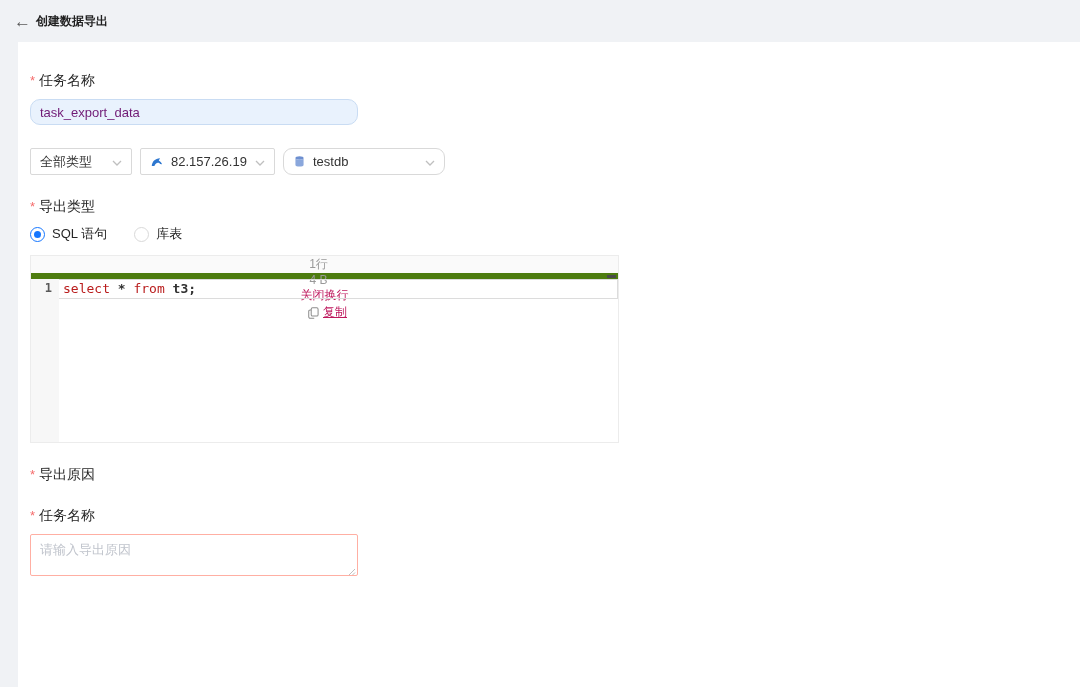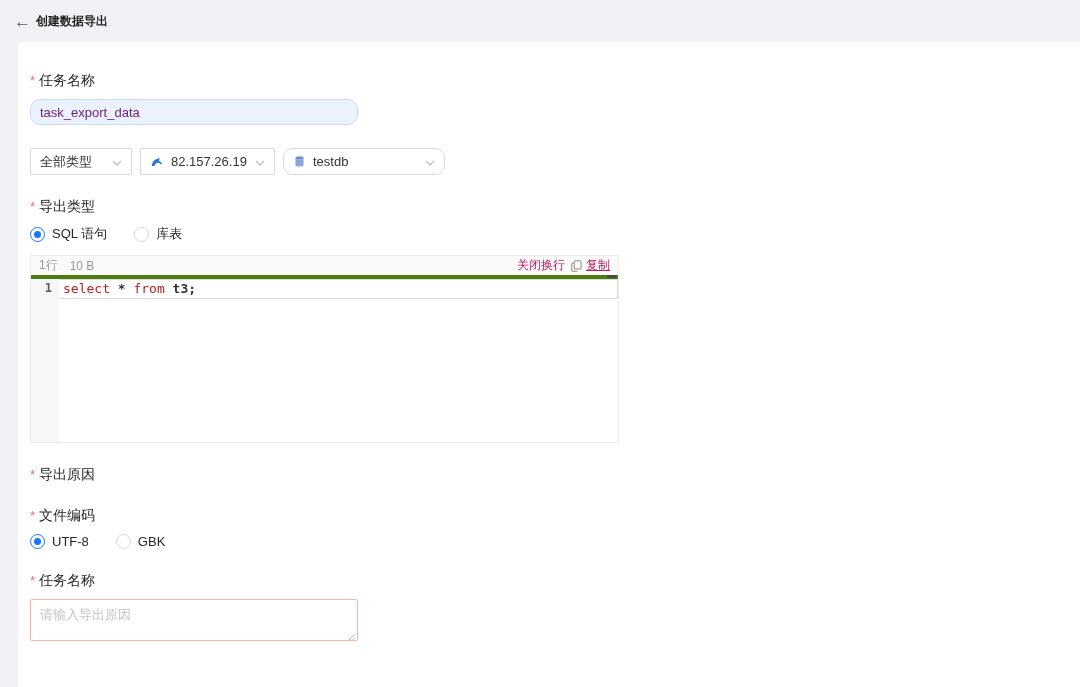--- a/index.html
+++ b/index.html
@@ -42,22 +42,22 @@
   .radio { width:15px; height:15px; border-radius:50%; border:1px solid #d9d9d9;
     background:#fff; margin-right:7px; position:relative; flex:0 0 auto; }
   .radio.checked { border-color:#1677ff; }
   .radio.checked::after { content:""; position:absolute; left:3px; top:3px;
     width:7px; height:7px; border-radius:50%; background:#1677ff; }
   .radio-label { font-size:13px; color:#262626; }
 
   
   .editor { width:589px; height:188px; border:1px solid #ececec; background:#fff;
     position:relative; margin-top:-6px; }
-  .editor-head { height:23px; background:#fafafa; border-bottom:4px solid #4d7c0f;
-    display:flex; align-items:center; font-size:12px; color:#999; padding:0 8px; }
+  .editor-head { height:23px; background:#fafafa; border-bottom:6px solid #4d7c0f;
+    display:flex; align-items:center; font-size:12px; color:#999; padding:0 8px;flex-direction:column; }
   .editor-head .stat { margin-right:12px; }
   .editor-head .spacer { flex:1; }
   .head-btn { color:#be185d; cursor:pointer; display:flex; align-items:center; }
   .head-btn + .head-btn { margin-left:6px;text-decoration:underline; }
   .copy-ic { margin-right:4px; display:flex; }
   .editor-body { position:absolute; left:0; top:23px; right:0; bottom:0; display:flex; }
   .gutter { width:28px; background:#f7f7f7; font-family:"DejaVu Sans Mono","Liberation Mono",monospace;
     font-size:12px; color:#595959; font-weight:bold; text-align:right;
     padding:2px 7px 0 0; }
   .code-area { flex:1; position:relative; }
@@ -146,21 +146,21 @@
         <span class="radio"></span>
         <span class="radio-label">库表</span>
       </span>
     </div>
   </div>
 
   <div class="section">
     <div class="editor">
       <div class="editor-head">
         <span class="stat">1行</span>
-        <span class="stat">10 B</span>
+        <span class="stat">4 B</span>
         <span class="spacer"></span>
         <span class="head-btn">关闭换行</span>
         <span class="head-btn">
           <span class="copy-ic">
             <svg width="11" height="12" viewBox="0 0 12 13">
                 <rect x="3.5" y="0.8" width="7.5" height="9" rx="1.5" fill="none" stroke="#8c8c8c" stroke-width="1.1"></rect>
                 <path d="M3.5 3.2 H2.3 A1.5 1.5 0 0 0 0.8 4.7 v6 a1.5 1.5 0 0 0 1.5 1.5 h4.5" fill="none" stroke="#8c8c8c" stroke-width="1.1"></path>
               </svg>
           </span>
           <span>复制</span>
@@ -177,35 +177,20 @@
       </div>
     </div>
   </div>
 
   <div class="section">
     <div class="field-label">
       <span class="req">*</span><span>导出原因</span>
     </div>
   </div>
 
-  <div class="section">
-    <div class="field-label">
-      <span class="req">*</span><span>文件编码</span>
-    </div>
-    <div class="radio-row">
-      <span class="radio-opt">
-        <span class="radio checked"></span>
-        <span class="radio-label">UTF-8</span>
-      </span>
-      <span class="radio-opt">
-        <span class="radio"></span>
-        <span class="radio-label">GBK</span>
-      </span>
-    </div>
-  </div>
 
   <div class="section">
     <div class="field-label">
       <span class="req">*</span><span>任务名称</span>
     </div>
     <div class="reason-wrap">
       <textarea class="reason" placeholder="请输入导出原因" style=""></textarea>
       <span class="resize-handle">
         <svg width="8" height="8" viewBox="0 0 8 8">
             <line x1="1" y1="7" x2="7" y2="1" stroke="#bfbfbf" stroke-width="1"></line>

